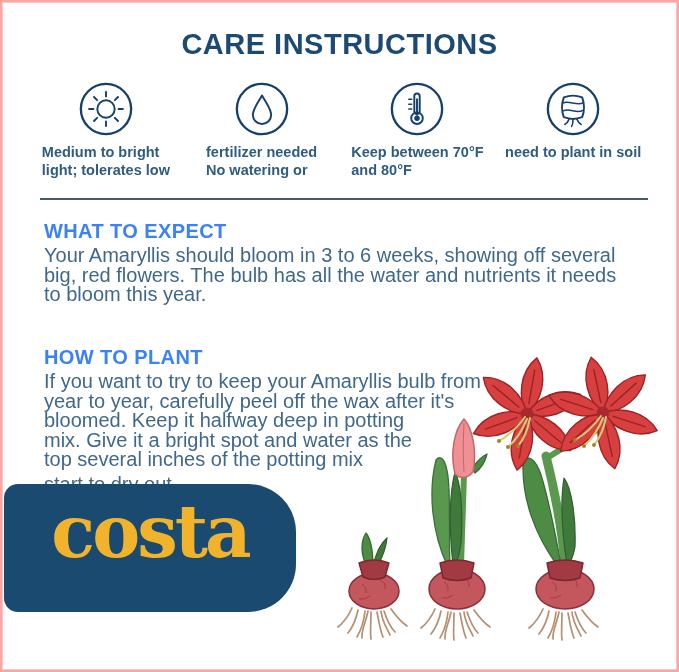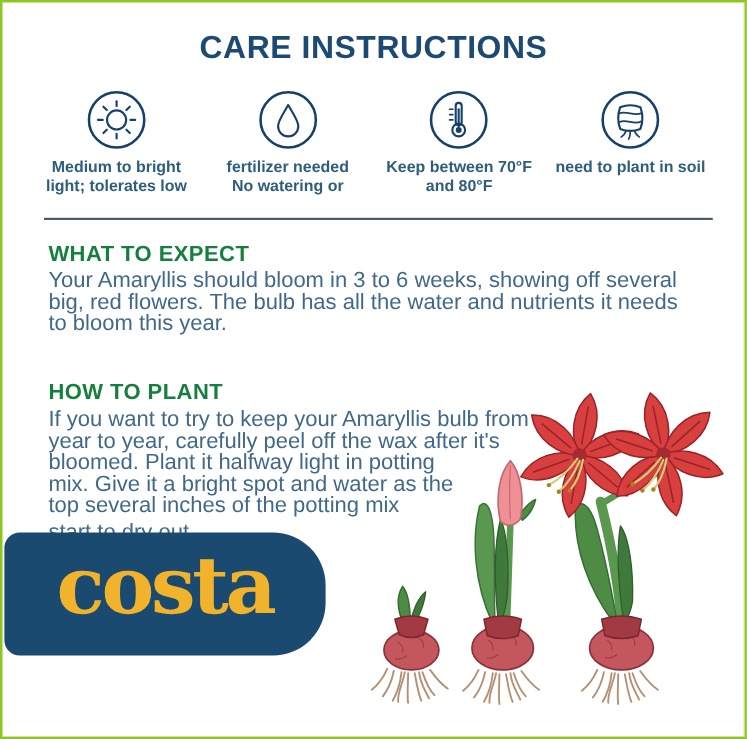--- a/index.html
+++ b/index.html
@@ -1,49 +1,49 @@
 <!DOCTYPE html>
 <html><head>
 <meta charset="utf-8">
 <style>
   html,body { margin:0; padding:0; background:#ffffff; }
   .page {
     position:relative; width:679px; height:672px; box-sizing:border-box;
-    background:#ffffff; border:2px solid #84cc16;
+    background:#ffffff; border:2px solid #fca5a5;
     box-shadow: inset 0 0 0 1px #f0cac8;
     font-family:"Liberation Sans", sans-serif; overflow:hidden;
   }
   .title {
     position:absolute; top:26px; left:0; width:100%; margin:0;
     text-align:center; font-size:29px; font-weight:bold;
     letter-spacing:0.5px; color:#1c4a72;
   }
   .icons-row { position:absolute; top:78px; left:26px; right:26px; display:flex; }
   .icon-card { flex:1 1 0; display:flex; flex-direction:column; align-items:center; }
   .care-icon { display:block; }
   .ring { fill:none; stroke:#16406b; stroke-width:2.4; }
   .glyph { fill:none; stroke:#16406b; stroke-width:2; stroke-linecap:round; stroke-linejoin:round; }
   .glyph-thin { fill:none; stroke:#16406b; stroke-width:1.6; stroke-linecap:round; }
   .caption {
-    margin-top:5px; text-align:center; font-size:14.5px; line-height:18px;
+    margin-top:5px; font-size:14.5px; line-height:18px;
     font-weight:bold; color:#2e5d7d;
   }
   .caption span { display:block; white-space:nowrap; }
   .divider { position:absolute; top:196px; left:38px; width:608px; height:2px; background:#4a5b66; }
   .section { position:absolute; left:42px; }
   .section h2 {
     margin:0 0 4px 0; font-size:20px; line-height:22px; font-weight:bold;
-    letter-spacing:0.4px; color:#15803d;
+    letter-spacing:0.4px; color:#3b82f6;
   }
   .bodyline { display:block; white-space:nowrap; font-size:20px; line-height:19.5px; color:#40688a; }
   .section-what { top:218px; }
   .section-how  { top:344px; }
   .lastline { margin-top:5px; }
   .logo {
-    position:absolute; left:2px; top:482px; width:292px; height:112px;
+    position:absolute; left:2px; top:482px; width:292px; height:128px;
     background:#1b4a70; border-radius:14px 48px 48px 14px; text-align:center;
   }
   .logo-costa {
     font-family:"DejaVu Serif", serif; font-weight:bold; font-size:72px;
     line-height:60px; margin-top:18px; letter-spacing:-3px; color:#f2b32c;
   }
   .logo-farms {
     margin-top:9px; font-size:20px; font-weight:bold; letter-spacing:11px;
     color:#ffffff; text-indent:11px;
   }
@@ -149,21 +149,21 @@
     <h2>WHAT TO EXPECT</h2>
     <span class="bodyline">Your Amaryllis should bloom in 3 to 6 weeks, showing off several</span>
     <span class="bodyline">big, red flowers. The bulb has all the water and nutrients it needs</span>
     <span class="bodyline">to bloom this year.</span>
   </section>
 
   <section class="section section-how">
     <h2>HOW TO PLANT</h2>
     <span class="bodyline">If you want to try to keep your Amaryllis bulb from</span>
     <span class="bodyline">year to year, carefully peel off the wax after it's</span>
-    <span class="bodyline">bloomed. Plant it halfway light in potting</span>
+    <span class="bodyline">bloomed. Keep it halfway deep in potting</span>
     <span class="bodyline">mix. Give it a bright spot and water as the</span>
     <span class="bodyline">top several inches of the potting mix</span>
     <span class="bodyline lastline">start to dry out.</span>
   </section>
 
   <div class="logo">
     <div class="logo-costa">costa</div>
   </div>
 
   <svg class="illustration" width="344" height="330" viewBox="0 0 344 330">

